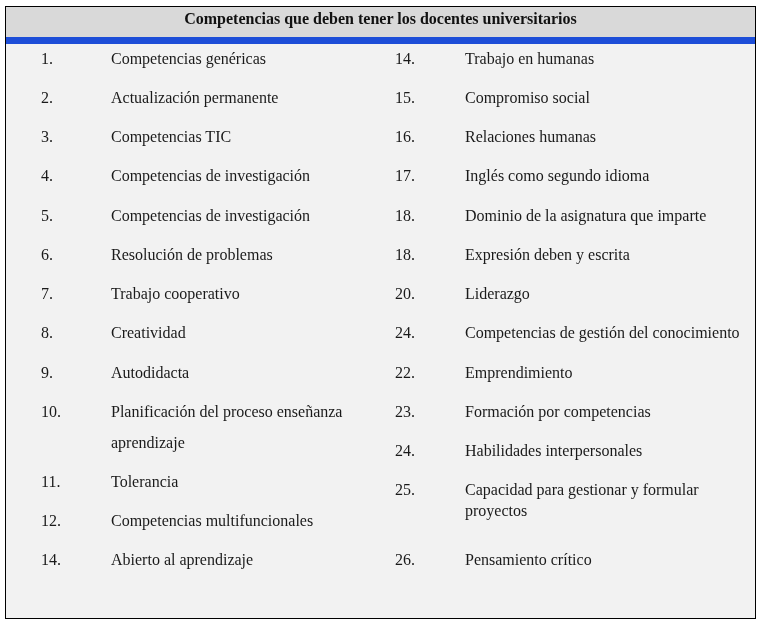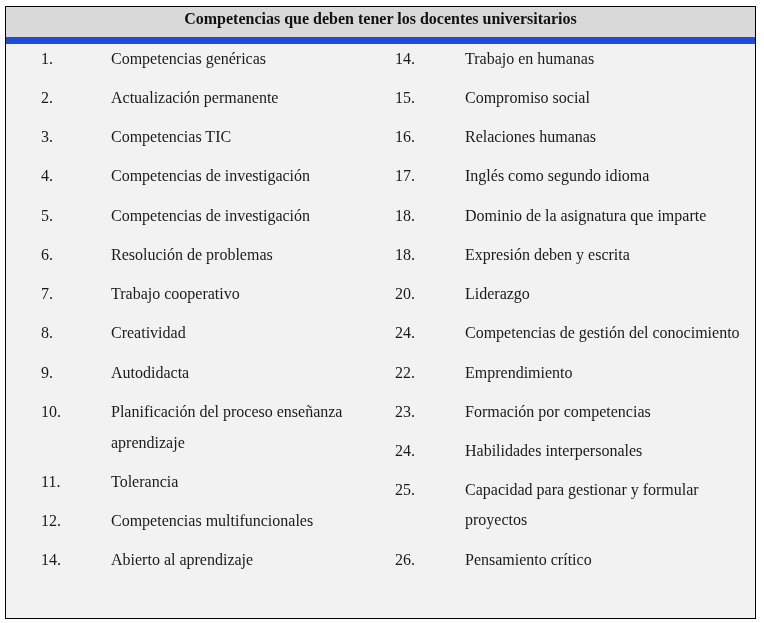--- a/index.html
+++ b/index.html
@@ -164,20 +164,20 @@
       <span class="num">23.</span>
       <span class="txt">Formación por competencias</span>
     </div>
     <div class="item" style="top:428px;">
       <span class="num">24.</span>
       <span class="txt">Habilidades interpersonales</span>
     </div>
     <div class="item" style="top:467px;">
       <span class="num">25.</span>
       <span class="txt">Capacidad para gestionar y formular</span>
-      <span class="txt" style="top:30px;text-align:right;">proyectos</span>
+      <span class="txt" style="top:21px;text-align:right;">proyectos</span>
     </div>
     <div class="item" style="top:537px;">
       <span class="num">26.</span>
       <span class="txt">Pensamiento crítico</span>
     </div>
   </div>
 </div>
 
 </body></html>

